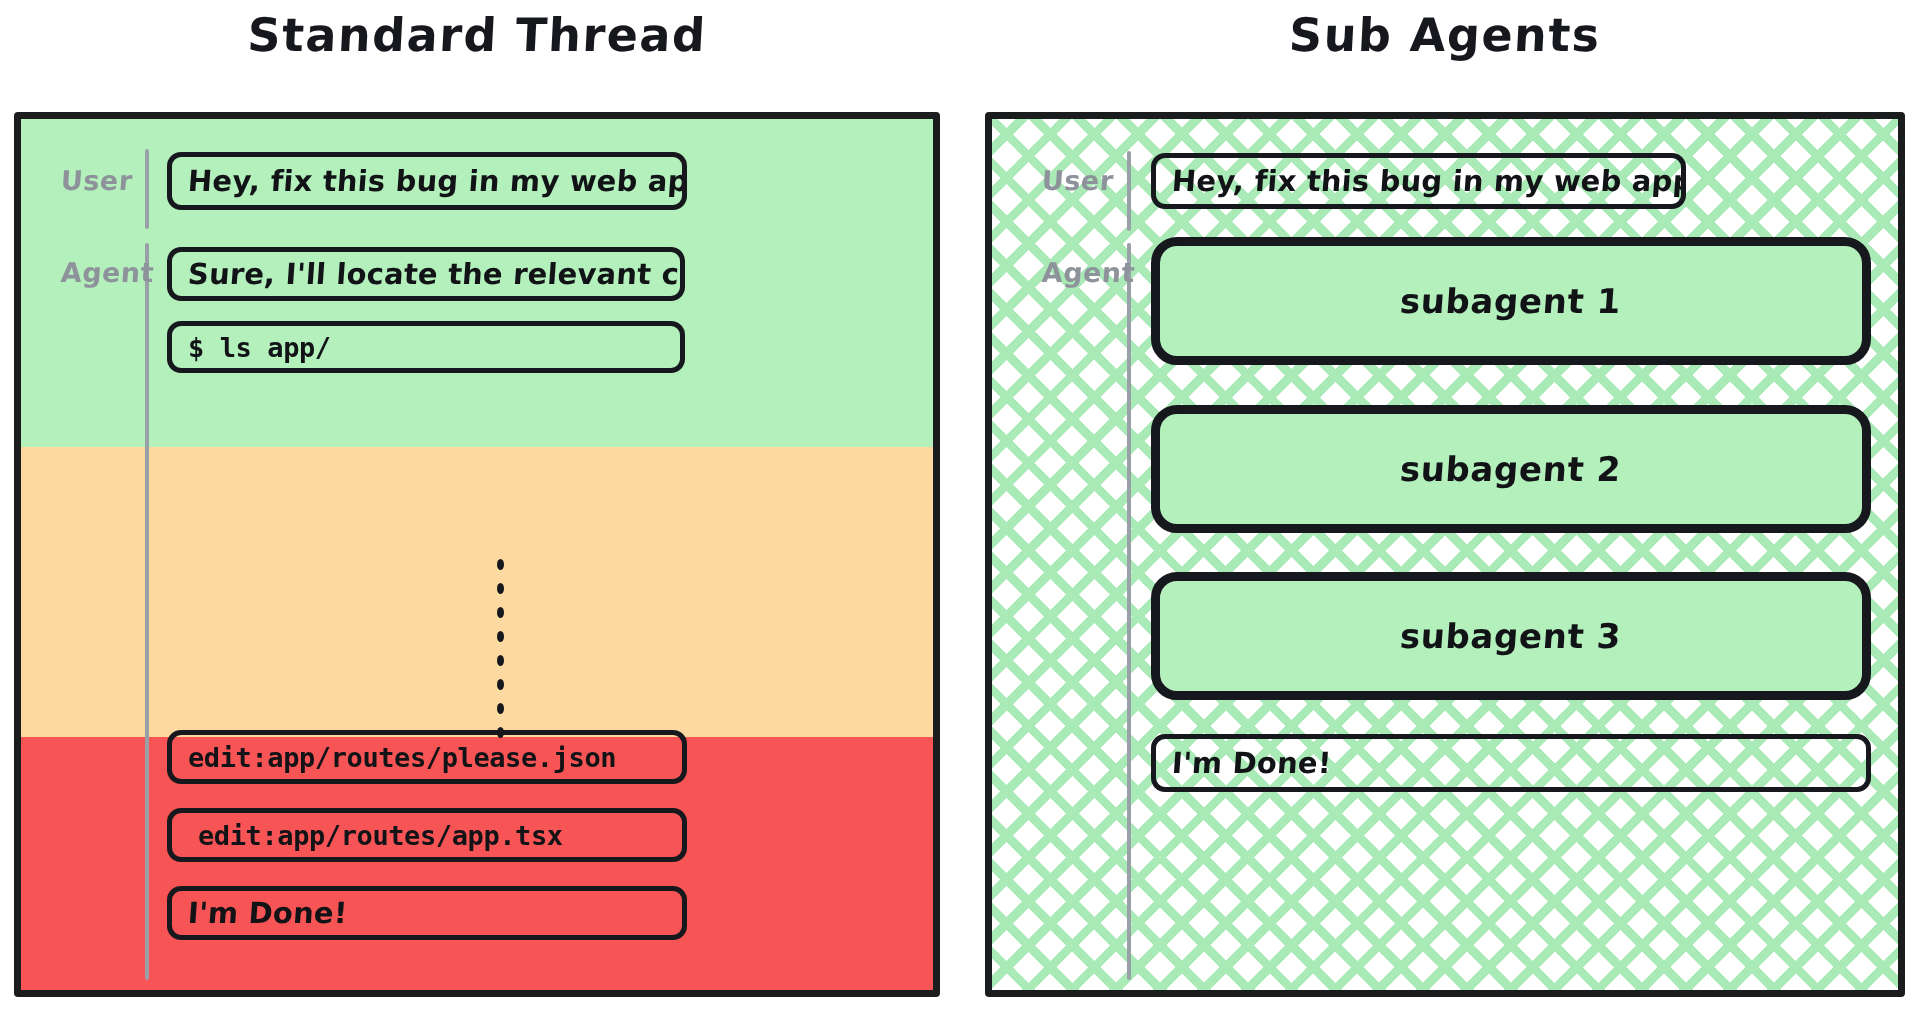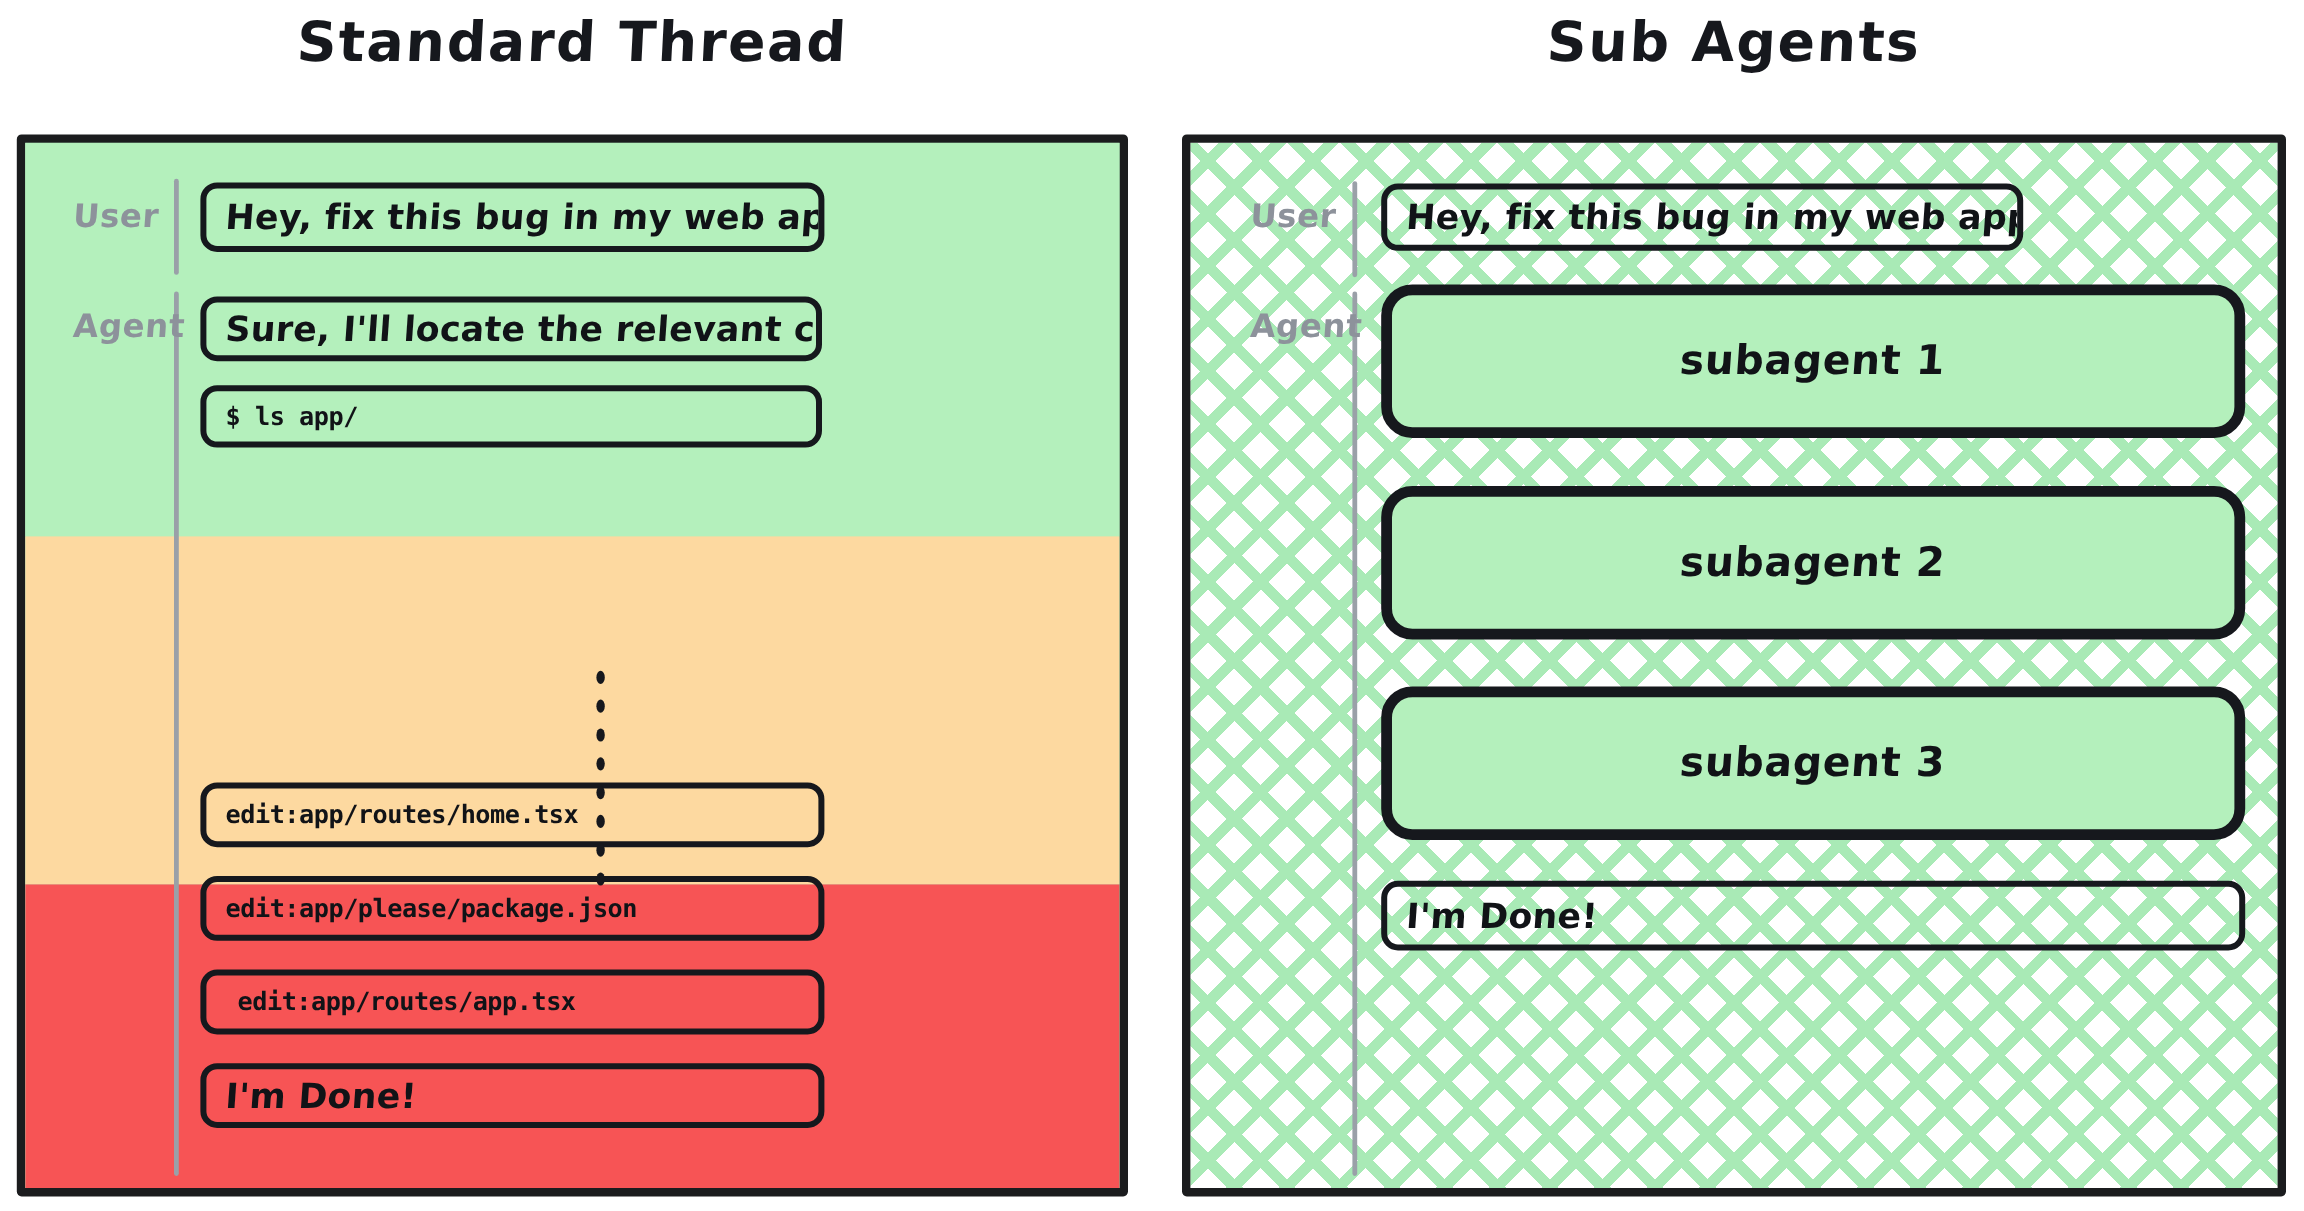--- a/index.html
+++ b/index.html
@@ -119,21 +119,21 @@
   .bubble .txt {
     font-family: "DejaVu Sans", sans-serif;
     font-size: 29px;
     font-weight: 600;
     color: #111317;
     letter-spacing: 0.2px;
     transform: skewX(-4deg);
   }
   .bubble.mono .txt {
     font-family: "DejaVu Sans Mono", monospace;
-    font-size: 21px;
+    font-size: 27px;
     font-weight: 700;
     letter-spacing: -0.4px;
     transform: none;
   }
 
   
   #ellipsis {
     position: absolute;
     left: 474px;
     top: 440px;
@@ -198,26 +198,23 @@
       </div>
 
       <div class="bubble" style="left:146px; top:128px; width:518px; height:54px;">
         <span class="txt">Sure, I'll locate the relevant code</span>
       </div>
 
       <div class="bubble mono" style="left:146px; top:202px; width:518px; height:52px;">
         <span class="txt">$ ls app/</span>
       </div>
 
-      <div class="bubble mono" style="left:146px; top:533px; width:520px; height:54px;">
-        <span class="txt">edit:app/routes/home.tsx</span>
-      </div>
 
       <div class="bubble mono" style="left:146px; top:611px; width:520px; height:54px;">
-        <span class="txt">edit:app/please/package.json</span>
+        <span class="txt">edit:app/routes/please.json</span>
       </div>
 
       <div class="bubble mono" style="left:146px; top:689px; width:520px; height:54px;padding-left:26px;">
         <span class="txt">edit:app/routes/app.tsx</span>
       </div>
 
       <div class="bubble" style="left:146px; top:767px; width:520px; height:54px;">
         <span class="txt">I'm Done!</span>
       </div>
 

